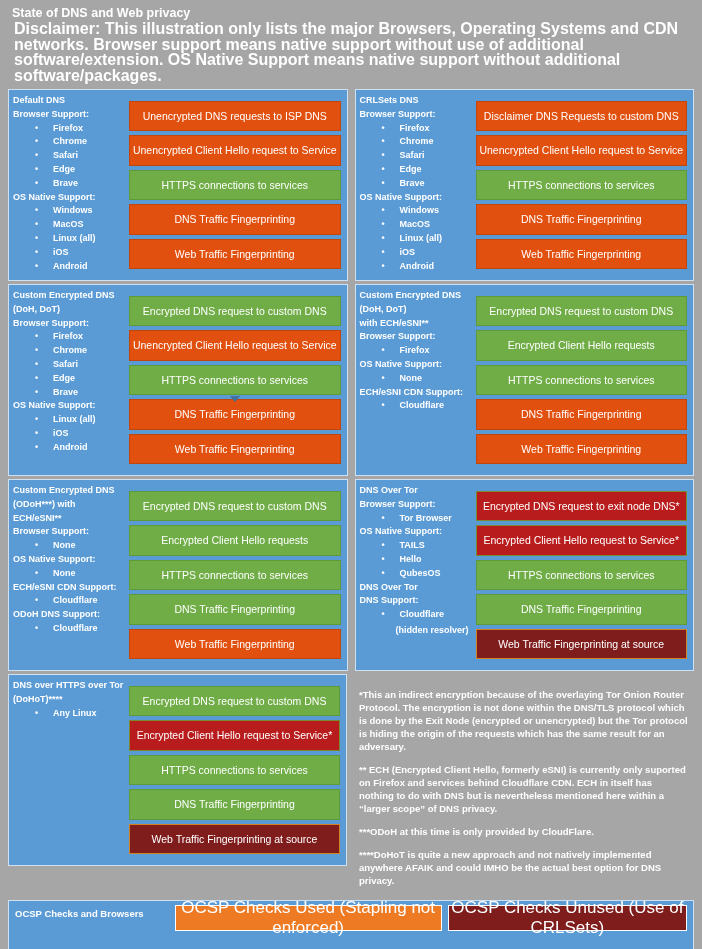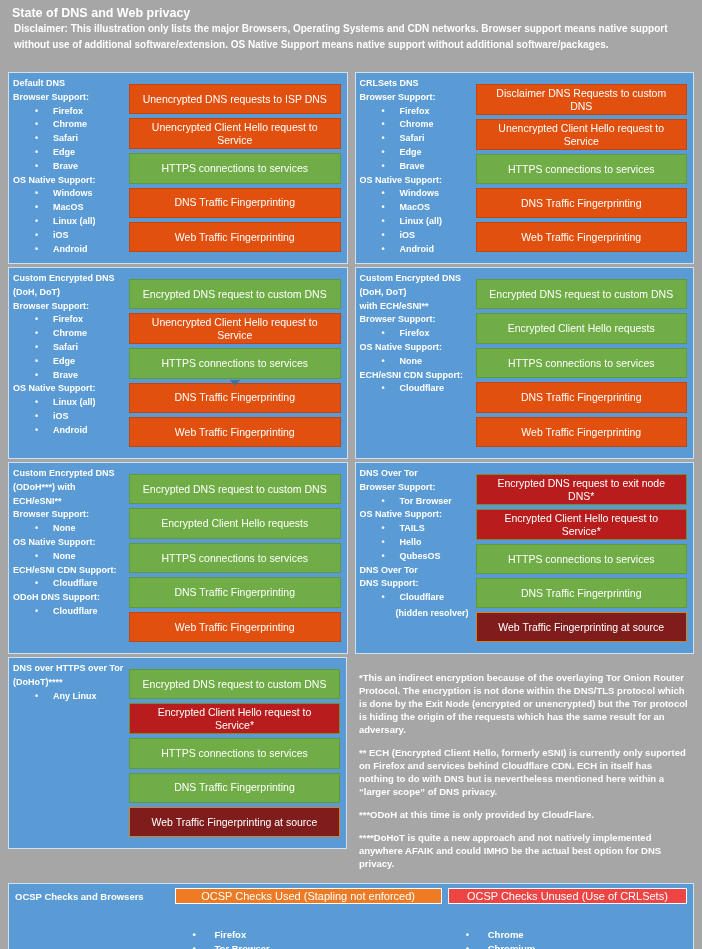--- a/index.html
+++ b/index.html
@@ -1,58 +1,58 @@
 <!DOCTYPE html>
 <html><head>
 <meta charset="utf-8">
 <style>
   * { margin:0; padding:0; box-sizing:border-box; }
   html,body { background:#a6a6a6; }
   .page { width:702px; height:949px; background:#a6a6a6; overflow:hidden;
           font-family:"Liberation Sans", sans-serif; color:#fff; }
   .header { text-align:left; padding:5px 12px 4px; }
   .title { font-size:12.5px; font-weight:bold; line-height:16px; }
-  .disclaimer { font-size:10px; font-weight:bold; line-height:15.5px; max-width:674px; margin:0 auto; }
-
-  .rows { padding:0 8px; margin-top:16px; }
+  .disclaimer { font-size:16px; font-weight:bold; line-height:15.5px; max-width:674px; margin:0 auto; }
+
+  .rows { padding:0 8px; margin-top:2px; }
   .row { display:flex; gap:7px; margin-bottom:3px; }
   .panel { flex:1; background:#5b9bd5; border:1px solid #cfe0f0; height:192px;
            display:flex; padding:3px 4px; }
   .panel-left { width:114px; flex-shrink:0; font-size:9px; font-weight:bold;
                 line-height:13.8px; padding-top:1px; }
   .bullet-item { position:relative; padding-left:40px; }
   .bullet-item::before { content:"\2022"; position:absolute; left:22px; }
   .no-bullet { padding-left:36px; margin-top:2px; }
   .no-bullet::before { content:none; }
 
   .panel-bars { flex:1; display:flex; flex-direction:column; gap:4px; padding:8px 2px; }
   .bar { flex:1; display:flex; align-items:center; justify-content:center; text-align:center;
-         font-size:10.5px; line-height:12.5px; padding:2px 12px; position:relative; }
+         font-size:10.5px; line-height:12.5px; padding:2px 0; position:relative; }
   .bar.bad     { background:#e2500f; border:1px solid #bf460d; }
   .bar.good    { background:#70ad47; border:1px solid #5f9a3a; }
   .bar.partial { background:#b91c1c; border:1px solid #7a8a32; }
   .bar.warn    { background:#7f1d1d; border:1px solid #d38220; }
   .bar.has-arrow::after { content:""; position:absolute; left:50%; bottom:-8px;
          transform:translateX(-50%); width:0; height:0; z-index:3;
          border-left:5px solid transparent; border-right:5px solid transparent;
          border-top:6px solid #41719c; }
 
   .notes { flex:1; padding:14px 6px 0 5px; font-size:9.5px; font-weight:bold; line-height:13px; }
   .note-p { margin-bottom:10px; }
 
   .ocsp { margin:0 8px; background:#5b9bd5; border:1px solid #cfe0f0; height:90px;
           display:flex; padding:4px 6px; }
   .ocsp-label { width:160px; font-size:9.5px; font-weight:bold; padding-top:3px; }
   .ocsp-col { display:flex; flex-direction:column; }
   .ocsp-col-1 { width:268px; margin-right:6px; }
   .ocsp-col-2 { width:240px; }
-  .ocsp-head { height:16px; flex-shrink:0; display:flex; align-items:center; justify-content:center;
-               font-size:11px; border:1px solid #fff; margin-bottom:24px; text-align:center; }
+  .ocsp-head { height:26px; flex-shrink:0; display:flex; align-items:center; justify-content:center;
+               font-size:17px; border:1px solid #fff; margin-bottom:24px; text-align:center; }
   .ocsp-head.orange { background:#ee7b24; }
-  .ocsp-head.green  { background:#ef4444; }
+  .ocsp-head.green  { background:#7f1d1d; }
   .ocsp-items { font-size:9.5px; font-weight:bold; line-height:14px; }
   .ocsp-items .bullet-item { padding-left:40px; }
   .ocsp-items .bullet-item::before { left:18px; }
 </style>
 </head>
 <body>
 
 <div class="page">
   <div class="header">
     <div class="title">State of DNS and Web privacy</div>

